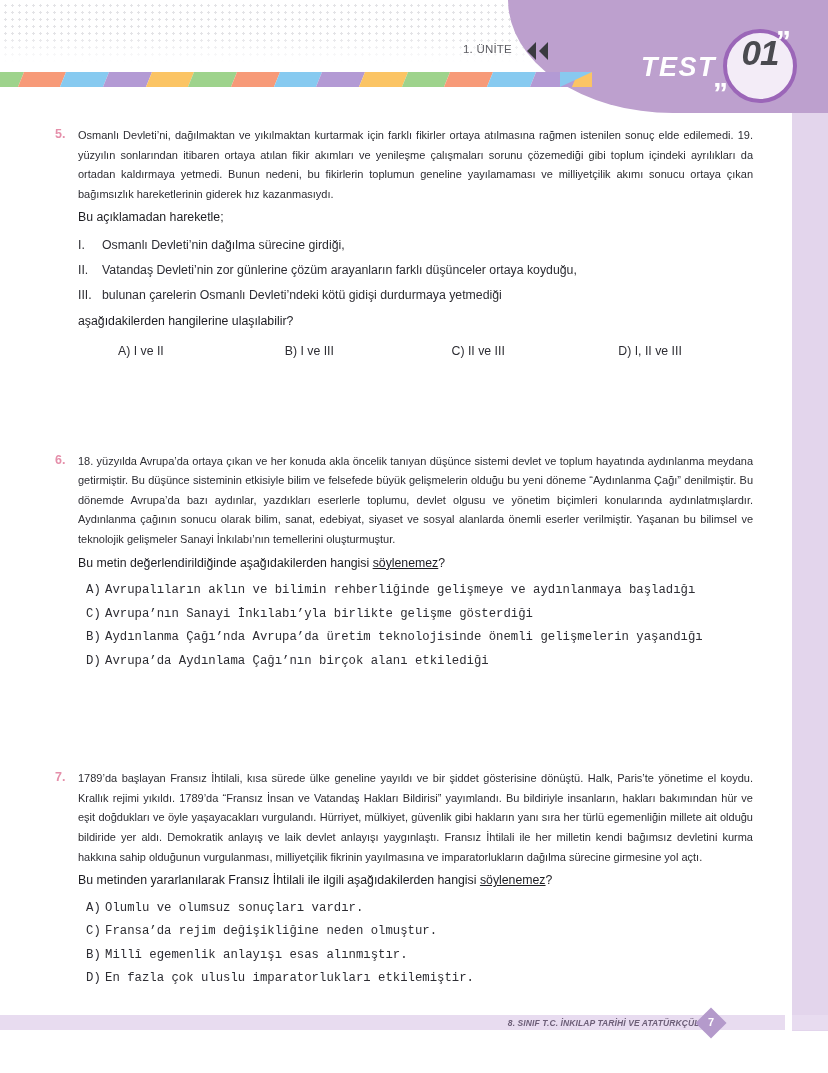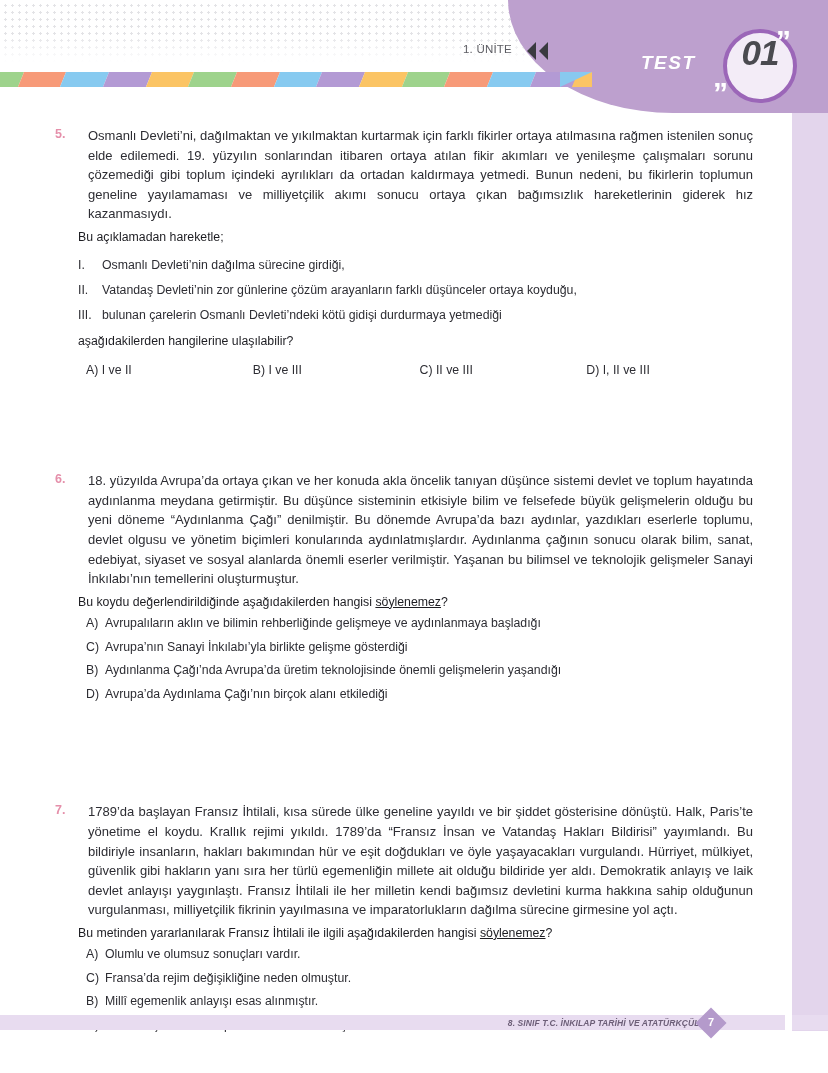--- a/index.html
+++ b/index.html
@@ -71,21 +71,21 @@
     width: 320px;
     height: 113px;
     background: #bda0ce;
     border-bottom-left-radius: 165px 113px;
   }
 
   .test-word {
     position: absolute;
     top: 52px;
     left: 641px;
-    font-size: 19px;
+    font-size: 27px;
     font-weight: bold;
     color: #ffffff;
     letter-spacing: 1.5px;
     font-style: italic;
   }
 
   .test-circle {
     position: absolute;
     top: 29px;
     left: 723px;
@@ -179,26 +179,25 @@
   .q-num {
     position: absolute;
     left: 55px;
     top: 1px;
     font-size: 12.5px;
     font-weight: bold;
     color: #e58faa;
   }
 
   .q-body {
-    font-size: 13px;
+    font-size: 11px;
     line-height: 19.6px;
     color: #2d2d33;
     text-align: justify;
     text-justify: inter-word;
-    margin-left: 10px;
   }
 
   .q-stem {
     font-size: 12.3px;
     line-height: 19.6px;
     color: #1d1d22;
     font-weight: normal;
     margin-top: 4px;
   }
   .q-stem u { text-decoration: underline; }
@@ -217,25 +216,28 @@
   
   .opts-row {
     display: flex;
     margin-top: 12px;
     padding-left: 8px;
   }
   .opts-row .opt {
     font-size: 12.3px;
     color: #2d2d33;
     width: 192px;
+    margin-left: 32px;
   }
 
   
   .opts-col {
+    margin-top: 6px;
     padding-left: 8px;
+    font-family: Liberation Mono, monospace;
   }
   .opts-col .opt {
     font-size: 12.3px;
     line-height: 23.5px;
     color: #2d2d33;
   }
   .opts-col .opt .ol { display: inline-block; min-width: 19px; }
 
   
   .footer {
@@ -380,21 +382,21 @@
           <span>D)</span>
           <span>I, II ve III</span>
         </div>
       </div>
     </div>
 
     <div class="question" style="margin-top:94px;">
       <div class="q-num">6.</div>
       <div class="q-body">18. yüzyılda Avrupa’da ortaya çıkan ve her konuda akla öncelik tanıyan düşünce sistemi devlet ve toplum hayatında aydınlanma meydana getirmiştir. Bu düşünce sisteminin etkisiyle bilim ve felsefede büyük gelişmelerin olduğu bu yeni döneme “Aydınlanma Çağı” denilmiştir. Bu dönemde Avrupa’da bazı aydınlar, yazdıkları eserlerle toplumu, devlet olgusu ve yönetim biçimleri konularında aydınlatmışlardır. Aydınlanma çağının sonucu olarak bilim, sanat, edebiyat, siyaset ve sosyal alanlarda önemli eserler verilmiştir. Yaşanan bu bilimsel ve teknolojik gelişmeler Sanayi İnkılabı’nın temellerini oluşturmuştur.</div>
       <div class="q-stem">
-        <span>Bu koydu değerlendirildiğinde aşağıdakilerden hangisi </span><u>söylenemez</u><span>?</span>
+        <span>Bu metin değerlendirildiğinde aşağıdakilerden hangisi </span><u>söylenemez</u><span>?</span>
       </div>
       <div class="opts-col">
         <div class="opt">
           <span class="ol">A)</span><span>Avrupalıların aklın ve bilimin rehberliğinde gelişmeye ve aydınlanmaya başladığı</span>
         </div>
         <div class="opt">
           <span class="ol">C)</span><span>Avrupa’nın Sanayi İnkılabı’yla birlikte gelişme gösterdiği</span>
         </div>
         <div class="opt">
           <span class="ol">B)</span><span>Aydınlanma Çağı’nda Avrupa’da üretim teknolojisinde önemli gelişmelerin yaşandığı</span>

